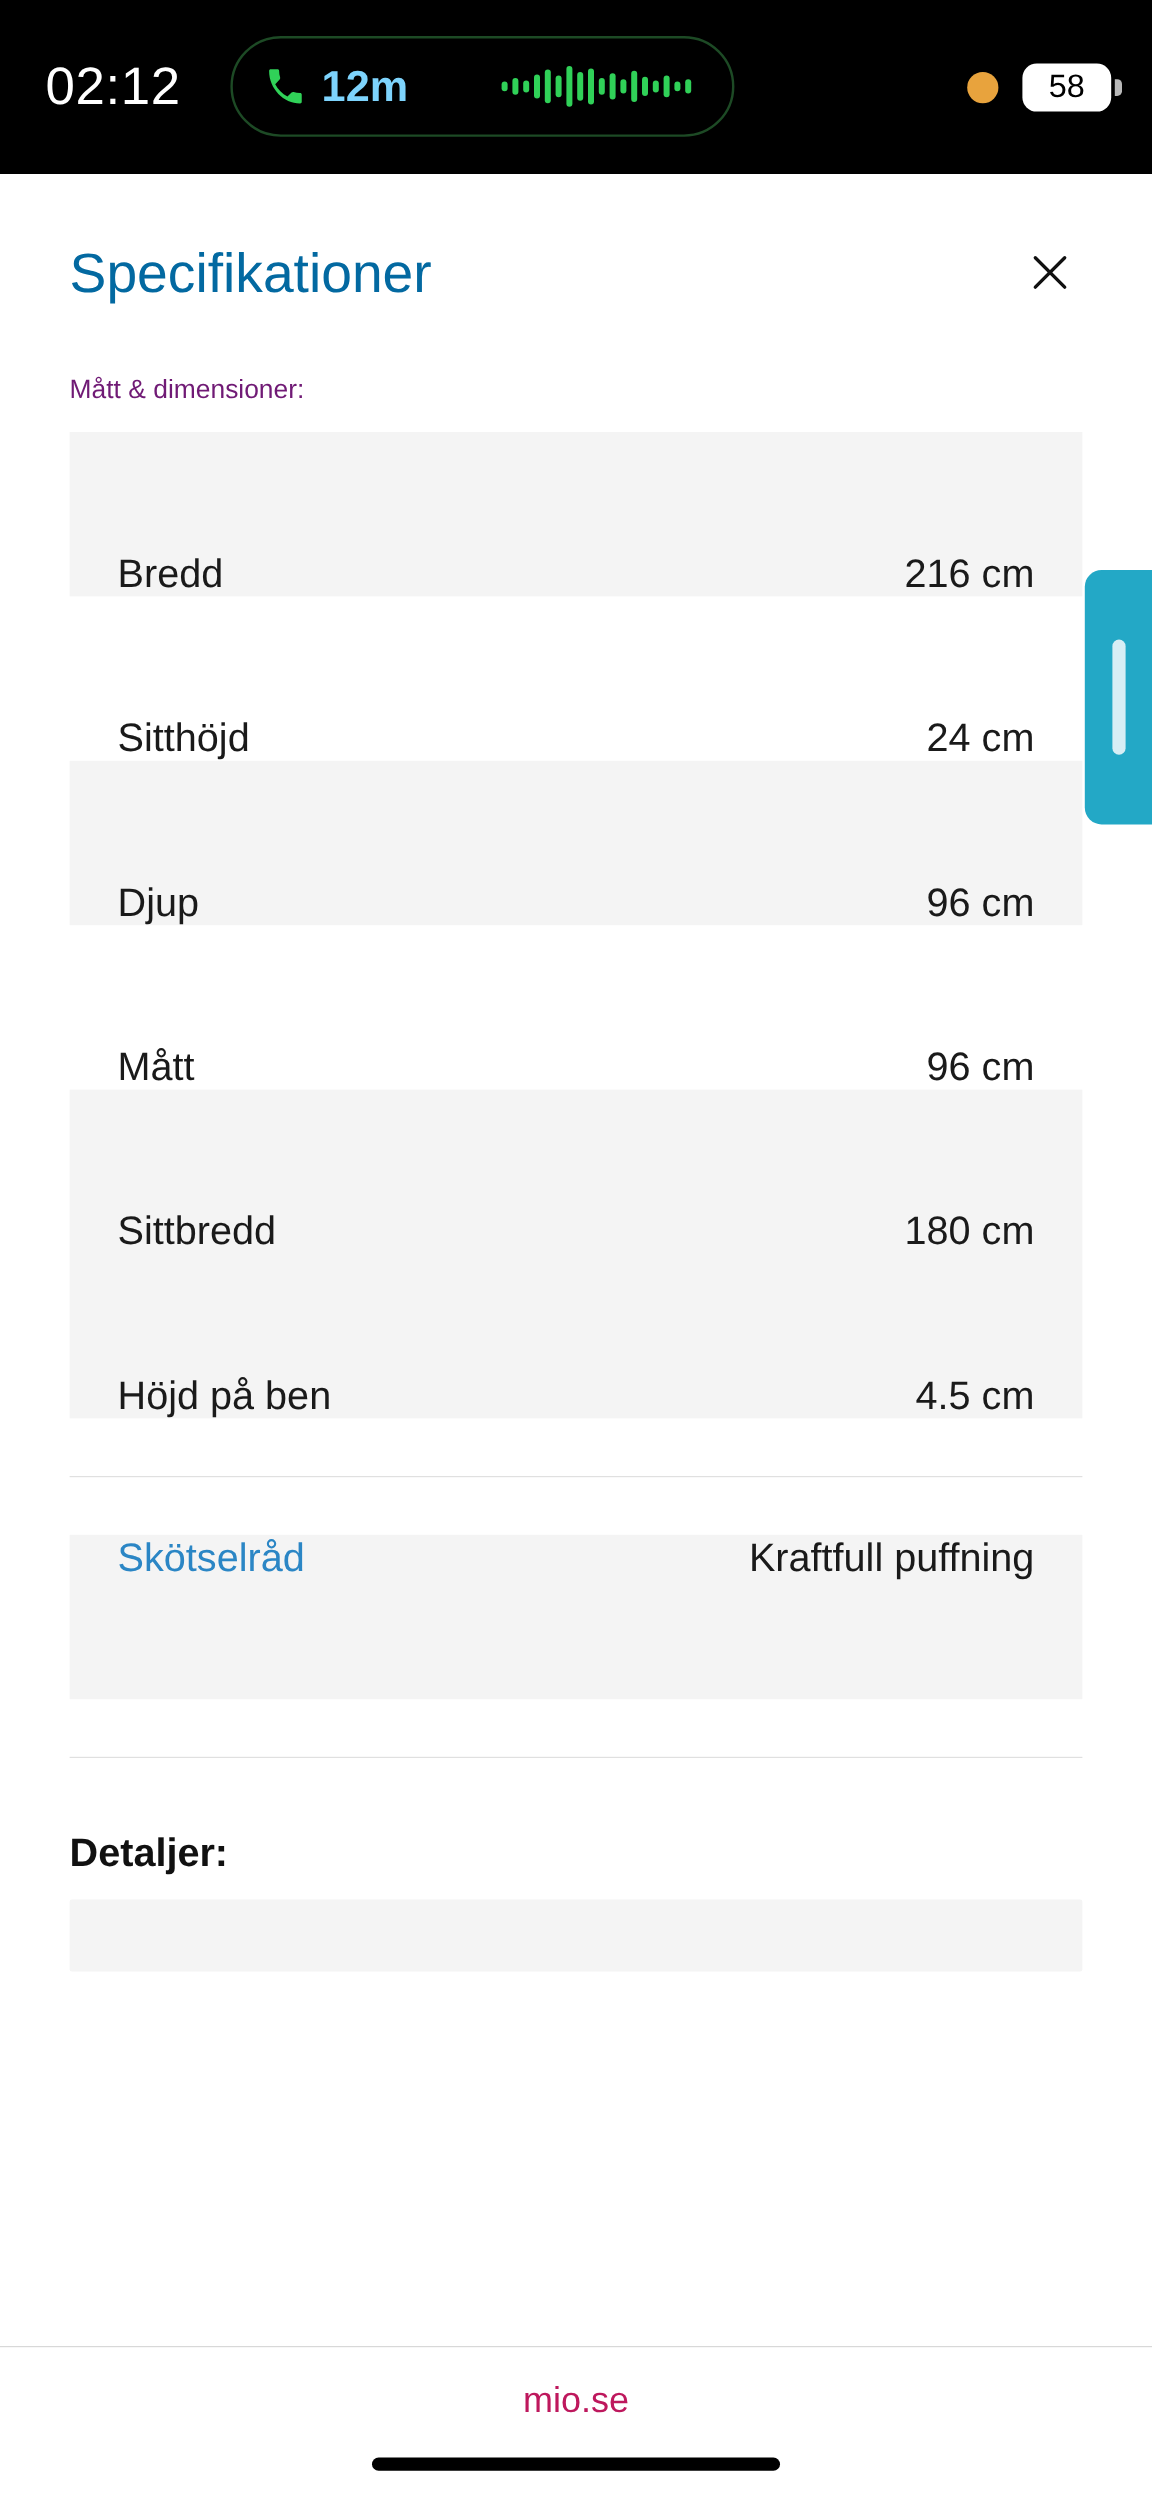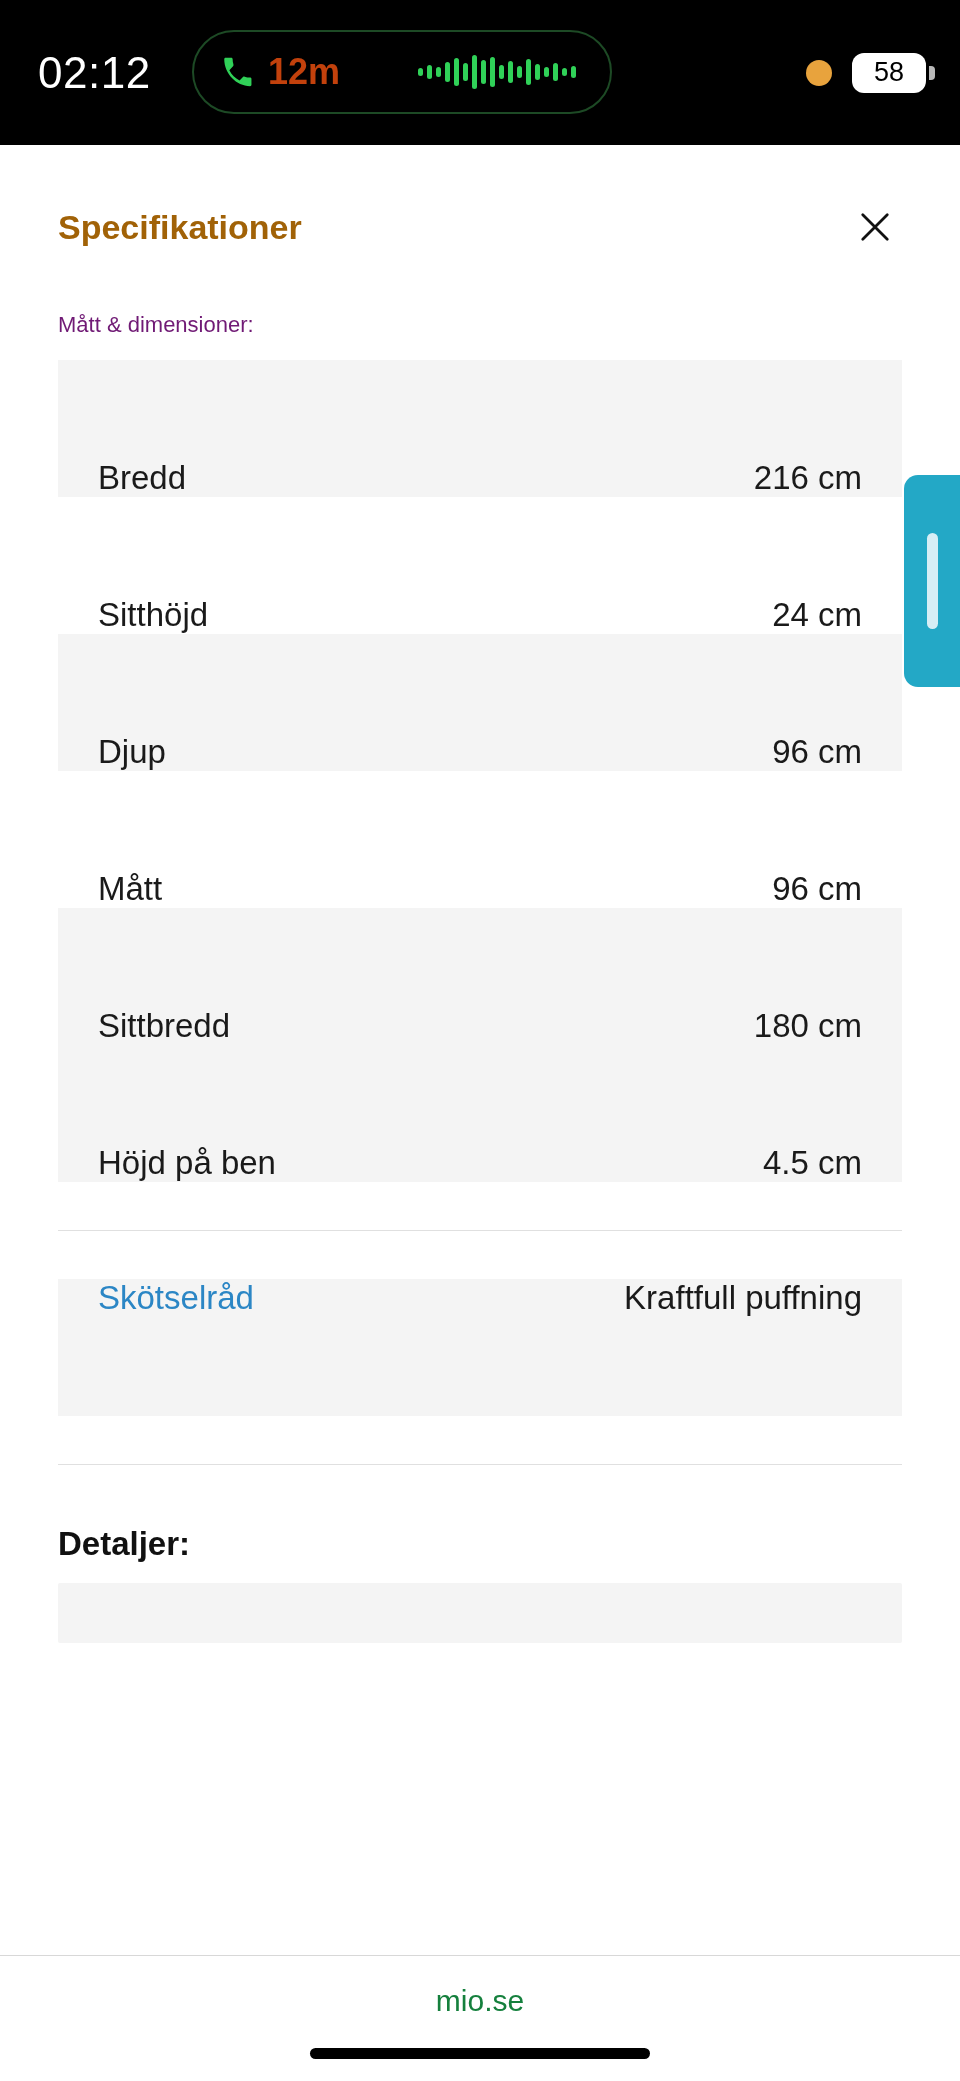--- a/index.html
+++ b/index.html
@@ -46,21 +46,21 @@
     padding: 0 26px;
     background: #000000;
   }
   .phone-icon {
     width: 34px;
     height: 34px;
     margin-right: 14px;
     display: block;
   }
   .call-dur {
-    color: #c2410c;
+    color: #7dd3fc;
     font-size: 36px;
     font-weight: 600;
   }
   .waveform {
     position: absolute;
     right: 34px;
     top: 50%;
     transform: translateY(-50%);
     display: flex;
     align-items: center;
@@ -119,23 +119,23 @@
     overflow: hidden;
     background: #ffffff;
   }
   .sheet-head {
     display: flex;
     align-items: center;
     justify-content: space-between;
     padding: 55px 58px 0 58px;
   }
   .sheet-title {
-    font-size: 34px;
-    color: #a16207;
-    font-weight: 700;
+    font-size: 46px;
+    color: #0369a1;
+    font-weight: 400;
   }
   .close-btn {
     width: 54px;
     height: 54px;
     display: flex;
     align-items: center;
     justify-content: center;
     cursor: pointer;
   }
   .close-btn svg { display: block; }
@@ -223,21 +223,21 @@
     left: 0;
     bottom: 0;
     width: 960px;
     height: 126px;
     background: #ffffff;
     border-top: 1px solid #d8d8d8;
   }
   .url {
     text-align: center;
     font-size: 30px;
-    color: #15803d;
+    color: #be185d;
     padding-top: 28px;
   }
   .home-indicator {
     position: absolute;
     left: 50%;
     transform: translateX(-50%);
     bottom: 22px;
     width: 340px;
     height: 11px;
     border-radius: 6px;

